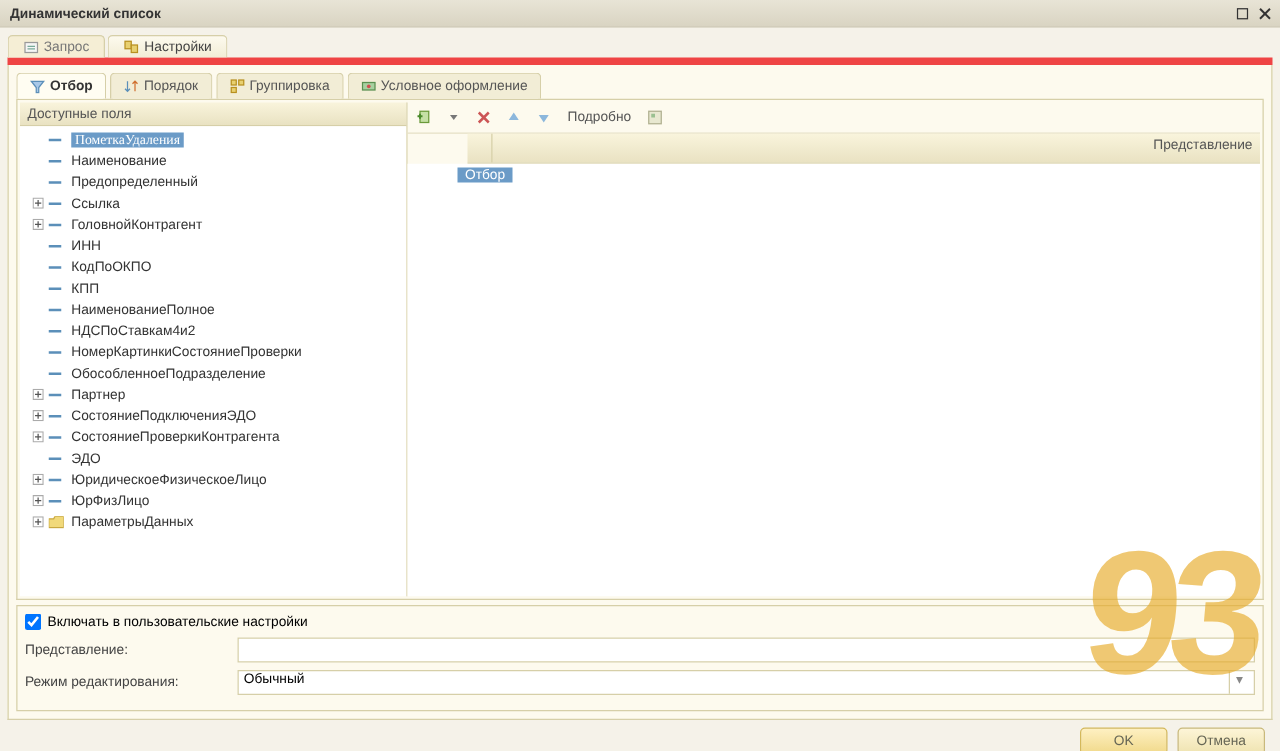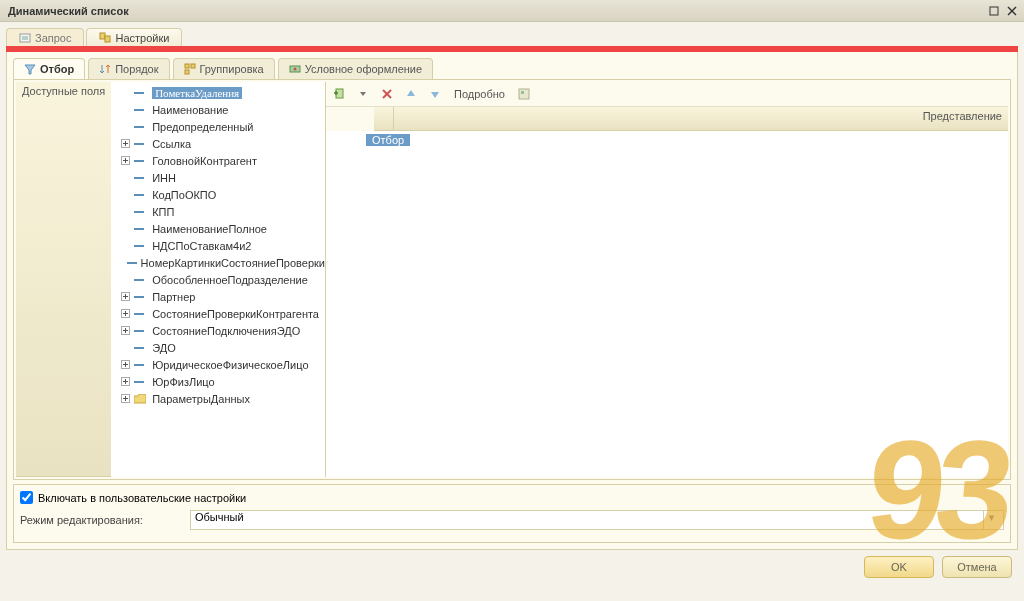--- a/index.html
+++ b/index.html
@@ -23,21 +23,21 @@
 
 
 .tabs-sub { display: flex; border-bottom: 1px solid #d6cfa8; height: 22px; }
 .tab-sub { display: flex; align-items: center; padding: 2px 10px; border: 1px solid #d6cfa8; border-bottom: none; background: #f2edd6; border-radius: 4px 4px 0 0; margin-right: 3px; color: #555; cursor: pointer; }
 .tab-sub.active { background: #fffdf2; color: #333; font-weight: bold; }
 .tab-sub .ticn { width: 12px; height: 12px; margin-right: 4px; }
 
 .subpanel { border: 1px solid #d6cfa8; border-top: none; background: #fdfaee; padding: 2px; display: flex; height: 400px; }
 
 
-.left-col { width: 310px; border-right: 1px solid #d6cfa8; display: flex; flex-direction: row; }
+.left-col { width: 310px; border-right: 1px solid #d6cfa8; display: flex; flex-direction: column; }
 .col-header { background: linear-gradient(#f9f4dc,#e9e2c2); border-bottom: 1px solid #d6cfa8; padding: 3px 6px; color: #555; }
 .tree { flex: 1; overflow: auto; background: #fff; padding: 2px 0; }
 .tree-item { display: flex; align-items: center; height: 17px; padding-left: 8px; cursor: pointer; }
 .tree-item .expander { width: 12px; height: 12px; display: flex; align-items: center; justify-content: center; color: #999; font-size: 10px; margin-right: 3px;}
 .tree-item .ficn { width: 14px; height: 10px; margin-right: 4px; display: flex; align-items: center; }
 .tree-item .ficn .bar { width: 10px; height: 2px; background: #5b8fb9; }
 .tree-item .ficn.folder svg { width: 12px; height: 10px; }
 .tree-item .label { color: #333; }
 .tree-item.selected .label { background: #6b9bc7; color: #fff; padding: 0 3px; font-family: Liberation Serif, serif; }
 
@@ -278,34 +278,34 @@
               <div class="expander">
                 <svg width="9" height="9">
                   <rect x="0.5" y="0.5" width="8" height="8" fill="#fff" stroke="#aaa"></rect>
                   <line x1="2" y1="4.5" x2="7" y2="4.5" stroke="#555"></line>
                   <line x1="4.5" y1="2" x2="4.5" y2="7" stroke="#555"></line>
                 </svg>
               </div>
               <div class="ficn">
                 <div class="bar"></div>
               </div>
+              <div class="label">СостояниеПодключенияЭДО</div>
+            </div>
+            <div class="tree-item">
+              <div class="expander">
+                <svg width="9" height="9">
+                  <rect x="0.5" y="0.5" width="8" height="8" fill="#fff" stroke="#aaa"></rect>
+                  <line x1="2" y1="4.5" x2="7" y2="4.5" stroke="#555"></line>
+                  <line x1="4.5" y1="2" x2="4.5" y2="7" stroke="#555"></line>
+                </svg>
+              </div>
+              <div class="ficn">
+                <div class="bar"></div>
+              </div>
               <div class="label">СостояниеПроверкиКонтрагента</div>
-            </div>
-            <div class="tree-item">
-              <div class="expander">
-                <svg width="9" height="9">
-                  <rect x="0.5" y="0.5" width="8" height="8" fill="#fff" stroke="#aaa"></rect>
-                  <line x1="2" y1="4.5" x2="7" y2="4.5" stroke="#555"></line>
-                  <line x1="4.5" y1="2" x2="4.5" y2="7" stroke="#555"></line>
-                </svg>
-              </div>
-              <div class="ficn">
-                <div class="bar"></div>
-              </div>
-              <div class="label">СостояниеПодключенияЭДО</div>
             </div>
             <div class="tree-item">
               <div class="expander"></div>
               <div class="ficn">
                 <div class="bar"></div>
               </div>
               <div class="label">ЭДО</div>
             </div>
             <div class="tree-item">
               <div class="expander">
@@ -400,20 +400,24 @@
         </div>
       </div>
     </div>
 
     <div class="bottom">
       <div class="chk-row">
         <input type="checkbox" checked="" style="">
         <span>Включать в пользовательские настройки</span>
       </div>
       <div class="form-row">
+        <div class="lbl">Представление:</div>
+        <div class="fld"><input type="text" value="" style=""></div>
+      </div>
+      <div class="form-row">
         <div class="lbl">Режим редактирования:</div>
         <div class="fld">
           <div class="select">
             <span>Обычный</span>
             <span class="dd">▾</span>
           </div>
         </div>
       </div>
     </div>
   </div>

